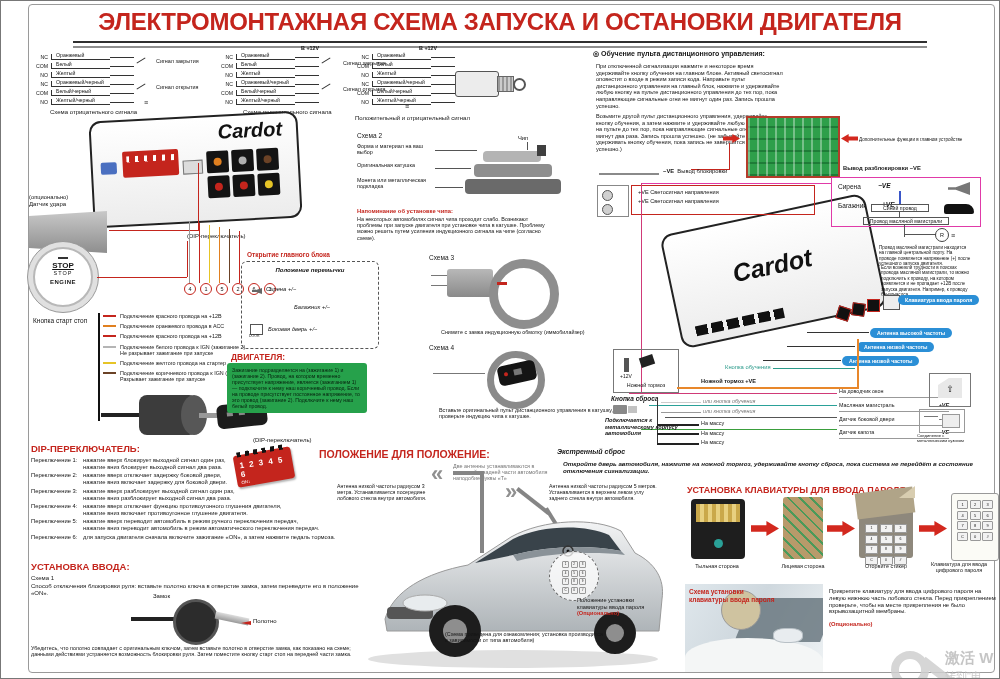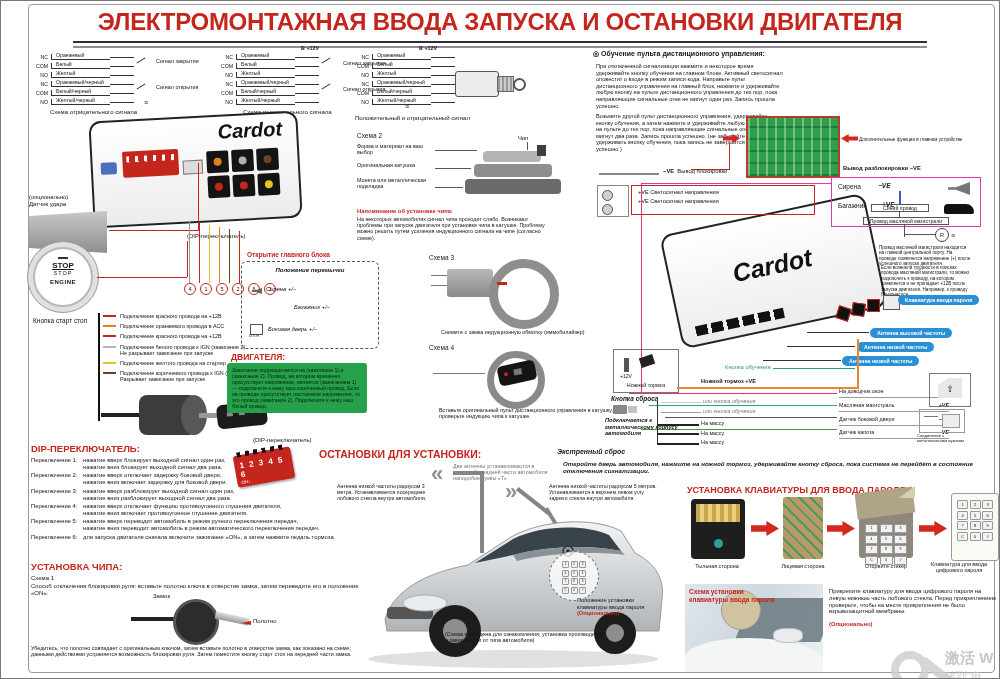--- a/index.html
+++ b/index.html
@@ -76,21 +76,21 @@
   .numc,.badge,.sig{color:#151515}
   .badge{color:#fff}
   .wm-ring{position:absolute;width:22px;height:22px;border:8px solid #cfcfcf;border-radius:50%}
   .wm-stem{position:absolute;width:36px;height:9px;background:#cfcfcf;transform:rotate(38deg)}
 </style>
 </head>
 <body>
 
 <div class="page">
   <div class="frame"></div>
-  <div class="title">ЭЛЕКТРОМОНТАЖНАЯ ВВОДА ЗАПУСКА И ОСТАНОВКИ ДВИГАТЕЛЯ</div>
+  <div class="title">ЭЛЕКТРОМОНТАЖНАЯ СХЕМА ЗАПУСКА И ОСТАНОВКИ ДВИГАТЕЛЯ</div>
   <div class="rule"></div>
 
   <div class="relay" style="left:31px;top:50px;width:188px;height:66px">
     <div>
         <div class="rrow">
           <span class="pin">NC</span>
           <span class="wname">Оранжевый</span>
           <span class="tail"></span>
         </div>
         <div class="rrow">
@@ -510,32 +510,32 @@
         </span>
     </div>
     </div>
   <div class="abs t6" style="left:252px;top:436px">(DIP-переключатель)</div>
   <div class="dipimg" style="left:234px;top:450px">
     <i class="tabs"></i>
     <span class="digs">1 2 3 4 5 6</span>
     <span class="on">ON↓</span>
   </div>
 
-  <div class="abs b red" style="left:30px;top:560px;font-size:9.5px">УСТАНОВКА ЧИПА:</div>
+  <div class="abs b red" style="left:30px;top:560px;font-size:9.5px">УСТАНОВКА ВВОДА:</div>
   <div class="abs t6" style="left:30px;top:574px">Схема 1</div>
   <div class="abs t6" style="left:30px;top:582px;width:330px">Способ отключения блокировки руля: вставьте полотно ключа в отверстие замка, затем переведите его в положение «ON».</div>
   <div class="abs t6" style="left:152px;top:592px">Замок</div>
   <i class="hl" style="left:130px;top:616px;width:50px;height:4px;background:#222"></i>
   <div class="abs" style="left:172px;top:598px;width:40px;height:40px;background:#2c2c2c;border-radius:50%;border:3px solid #555"></div>
   <i class="hl" style="left:214px;top:614px;width:34px;height:7px;background:linear-gradient(#ddd,#999);transform:rotate(12deg)"></i>
   <i class="hl" style="left:240px;top:620px;width:10px;height:4px;background:#c4251d;clip-path:polygon(100% 0,100% 100%,0 50%)"></i>
   <div class="abs t6" style="left:252px;top:617px">Полотно</div>
   <div class="abs t54" style="left:30px;top:644px;width:336px">Убедитесь, что полотно совпадает с оригинальным ключом, затем вставьте полотно в отверстие замка, как показано на схеме; данными действиями устраняется возможность блокировки руля. Затем поместите кнопку старт стоп на передней части замка.</div>
 
-  <div class="abs b red" style="left:318px;top:447px;font-size:10.5px">ОСТАНОВКИ ДЛЯ УСТАНОВКИ:</div>
+  <div class="abs b red" style="left:318px;top:447px;font-size:10.5px">ПОЛОЖЕНИЕ ДЛЯ ПОЛОЖЕНИЕ:</div>
   <div class="abs t54 gray" style="left:452px;top:462px;width:100px">Две антенны устанавливаются в передней и задней части автомобиля наподобие буквы «Т»</div>
   <span class="abs b" style="left:430px;top:460px;font-size:22px;color:#909090">«</span>
   <span class="abs b" style="left:504px;top:478px;font-size:22px;color:#909090">»</span>
   <div class="abs t52" style="left:336px;top:482px;width:104px">Антенна низкой частоты радиусом 3 метра. Устанавливается посередине лобового стекла внутри автомобиля.</div>
   <div class="abs t52" style="left:548px;top:482px;width:108px">Антенна низкой частоты радиусом 5 метров. Устанавливается в верхнем левом углу заднего стекла внутри автомобиля.</div>
   <i class="hl" style="left:452px;top:470px;width:30px;height:4px;background:#858585"></i>
   <i class="vl" style="left:479px;top:470px;height:82px;width:4px;background:#858585"></i>
   <i class="hl" style="left:512px;top:498px;width:40px;height:4px;background:#858585;transform:rotate(38deg)"></i>
   <i class="hl" style="left:538px;top:518px;width:30px;height:4px;background:#858585;transform:rotate(58deg)"></i>
 

